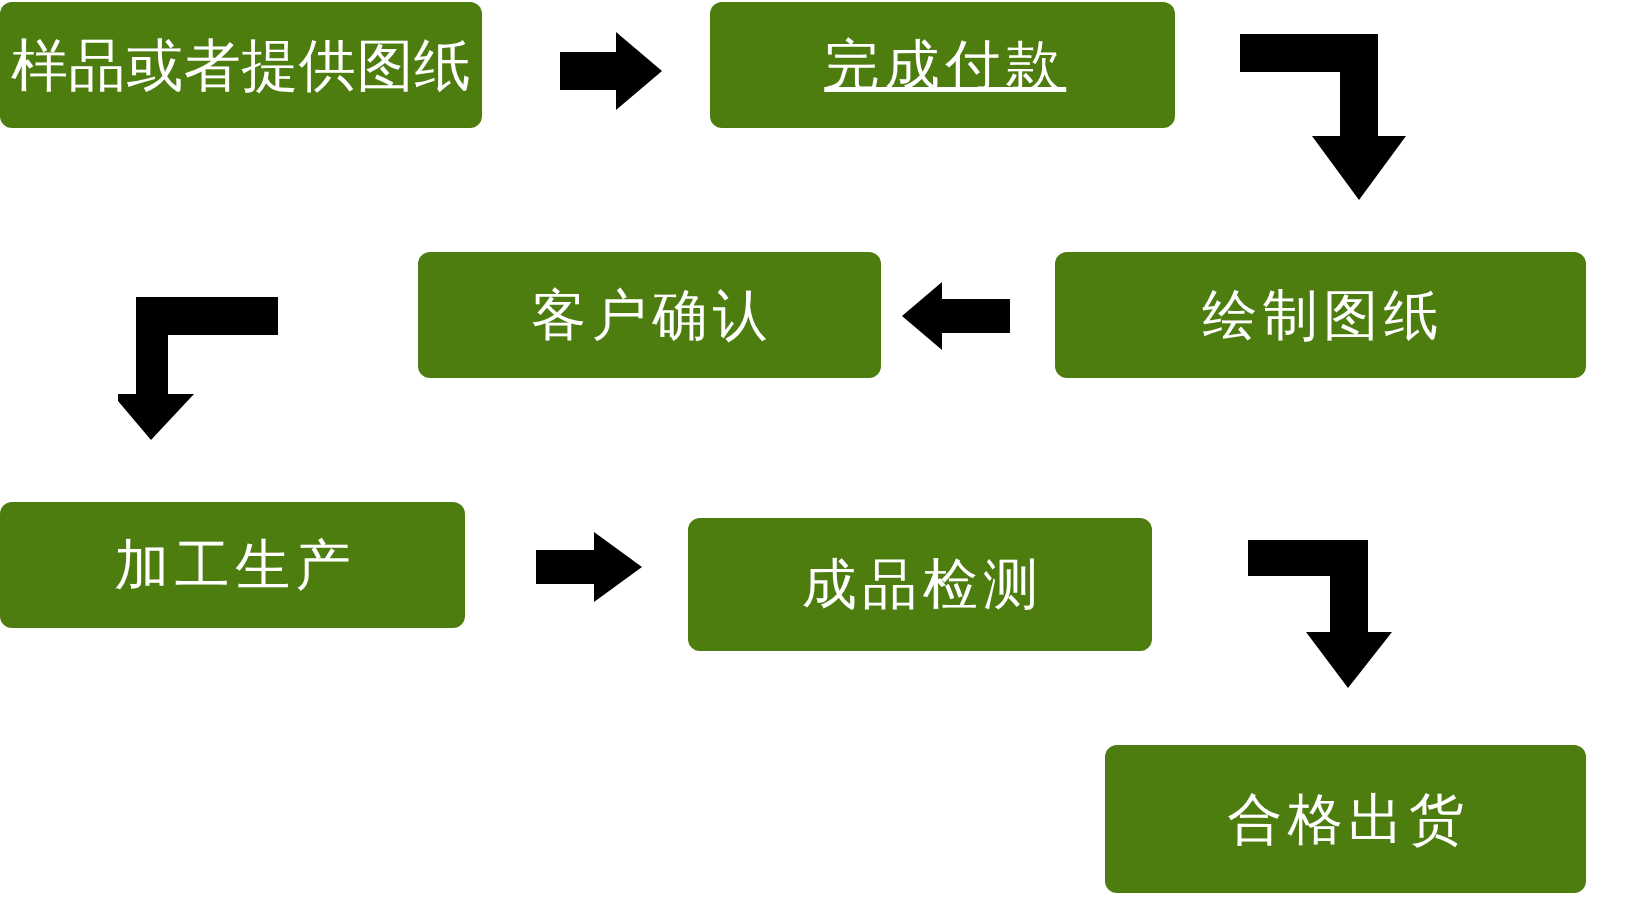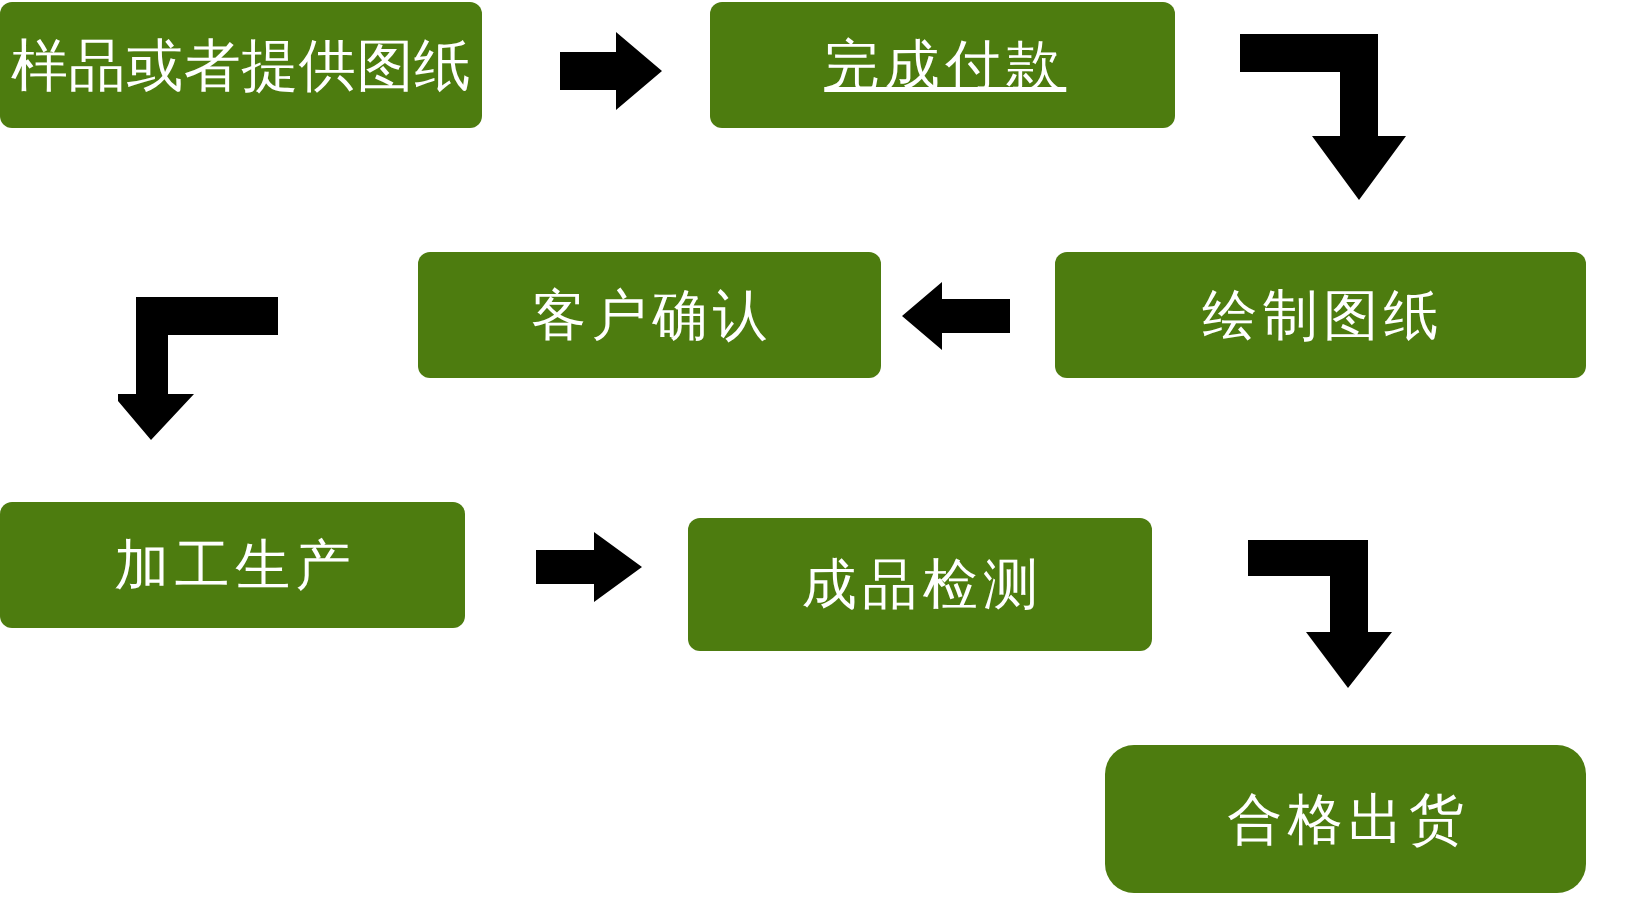--- a/index.html
+++ b/index.html
@@ -47,21 +47,21 @@
 
   #node-confirm      { left: 390px;  top: 252px; width: 463px; height: 126px; margin-left: 28px; }
   #node-confirm .node-label { font-size: 55px; }
 
   #node-production   { left: 0px;    top: 502px; width: 465px; height: 126px; }
   #node-production .node-label { font-size: 55px; }
 
   #node-inspection   { left: 688px;  top: 518px; width: 464px; height: 133px; }
   #node-inspection .node-label { font-size: 55px; }
 
-  #node-shipment     { left: 1105px; top: 745px; width: 481px; height: 148px; border-radius: 29px; }
+  #node-shipment     { left: 1105px; top: 745px; width: 481px; height: 148px; }
   #node-shipment .node-label { font-size: 55px; }
 
   
   .arrow-svg {
     position: absolute;
     display: block;
   }
   #arrow-sample-to-payment   { left: 536px;  top: 30px;  width: 130px; height: 82px; }
   #arrow-payment-to-drawing  { left: 1228px; top: 28px;  width: 205px; height: 178px; }
   #arrow-drawing-to-confirm  { left: 898px;  top: 280px; width: 115px; height: 72px; }

